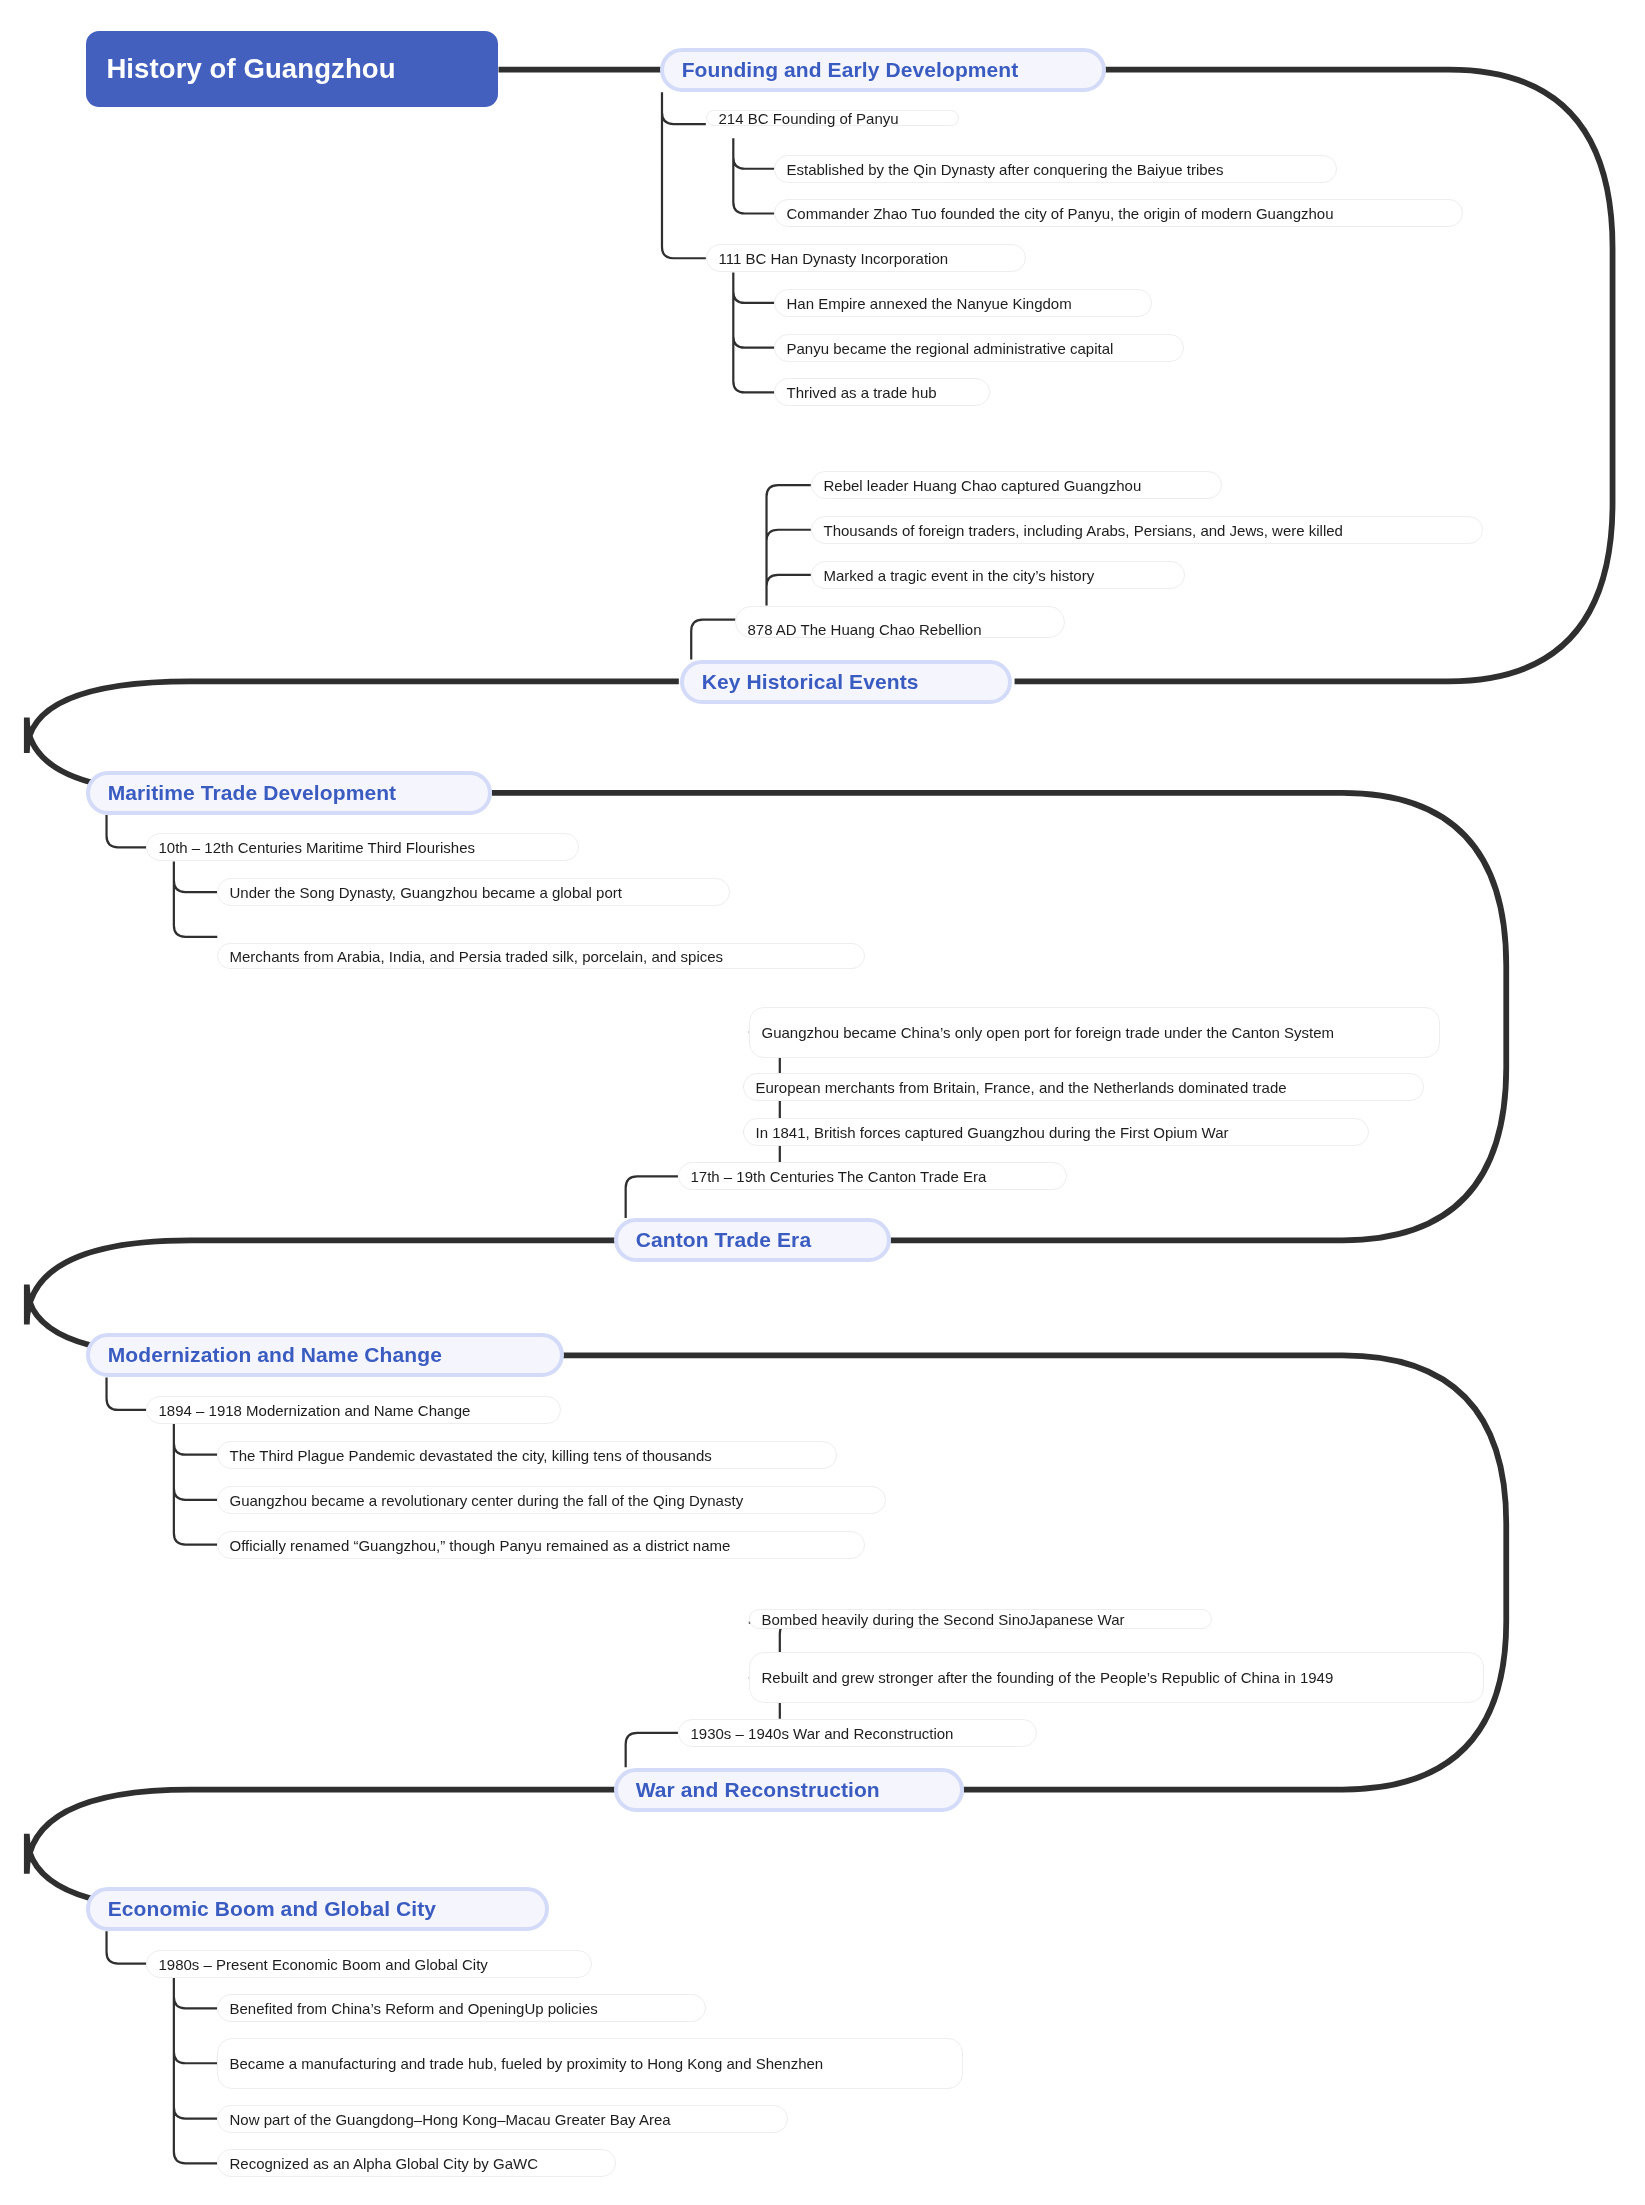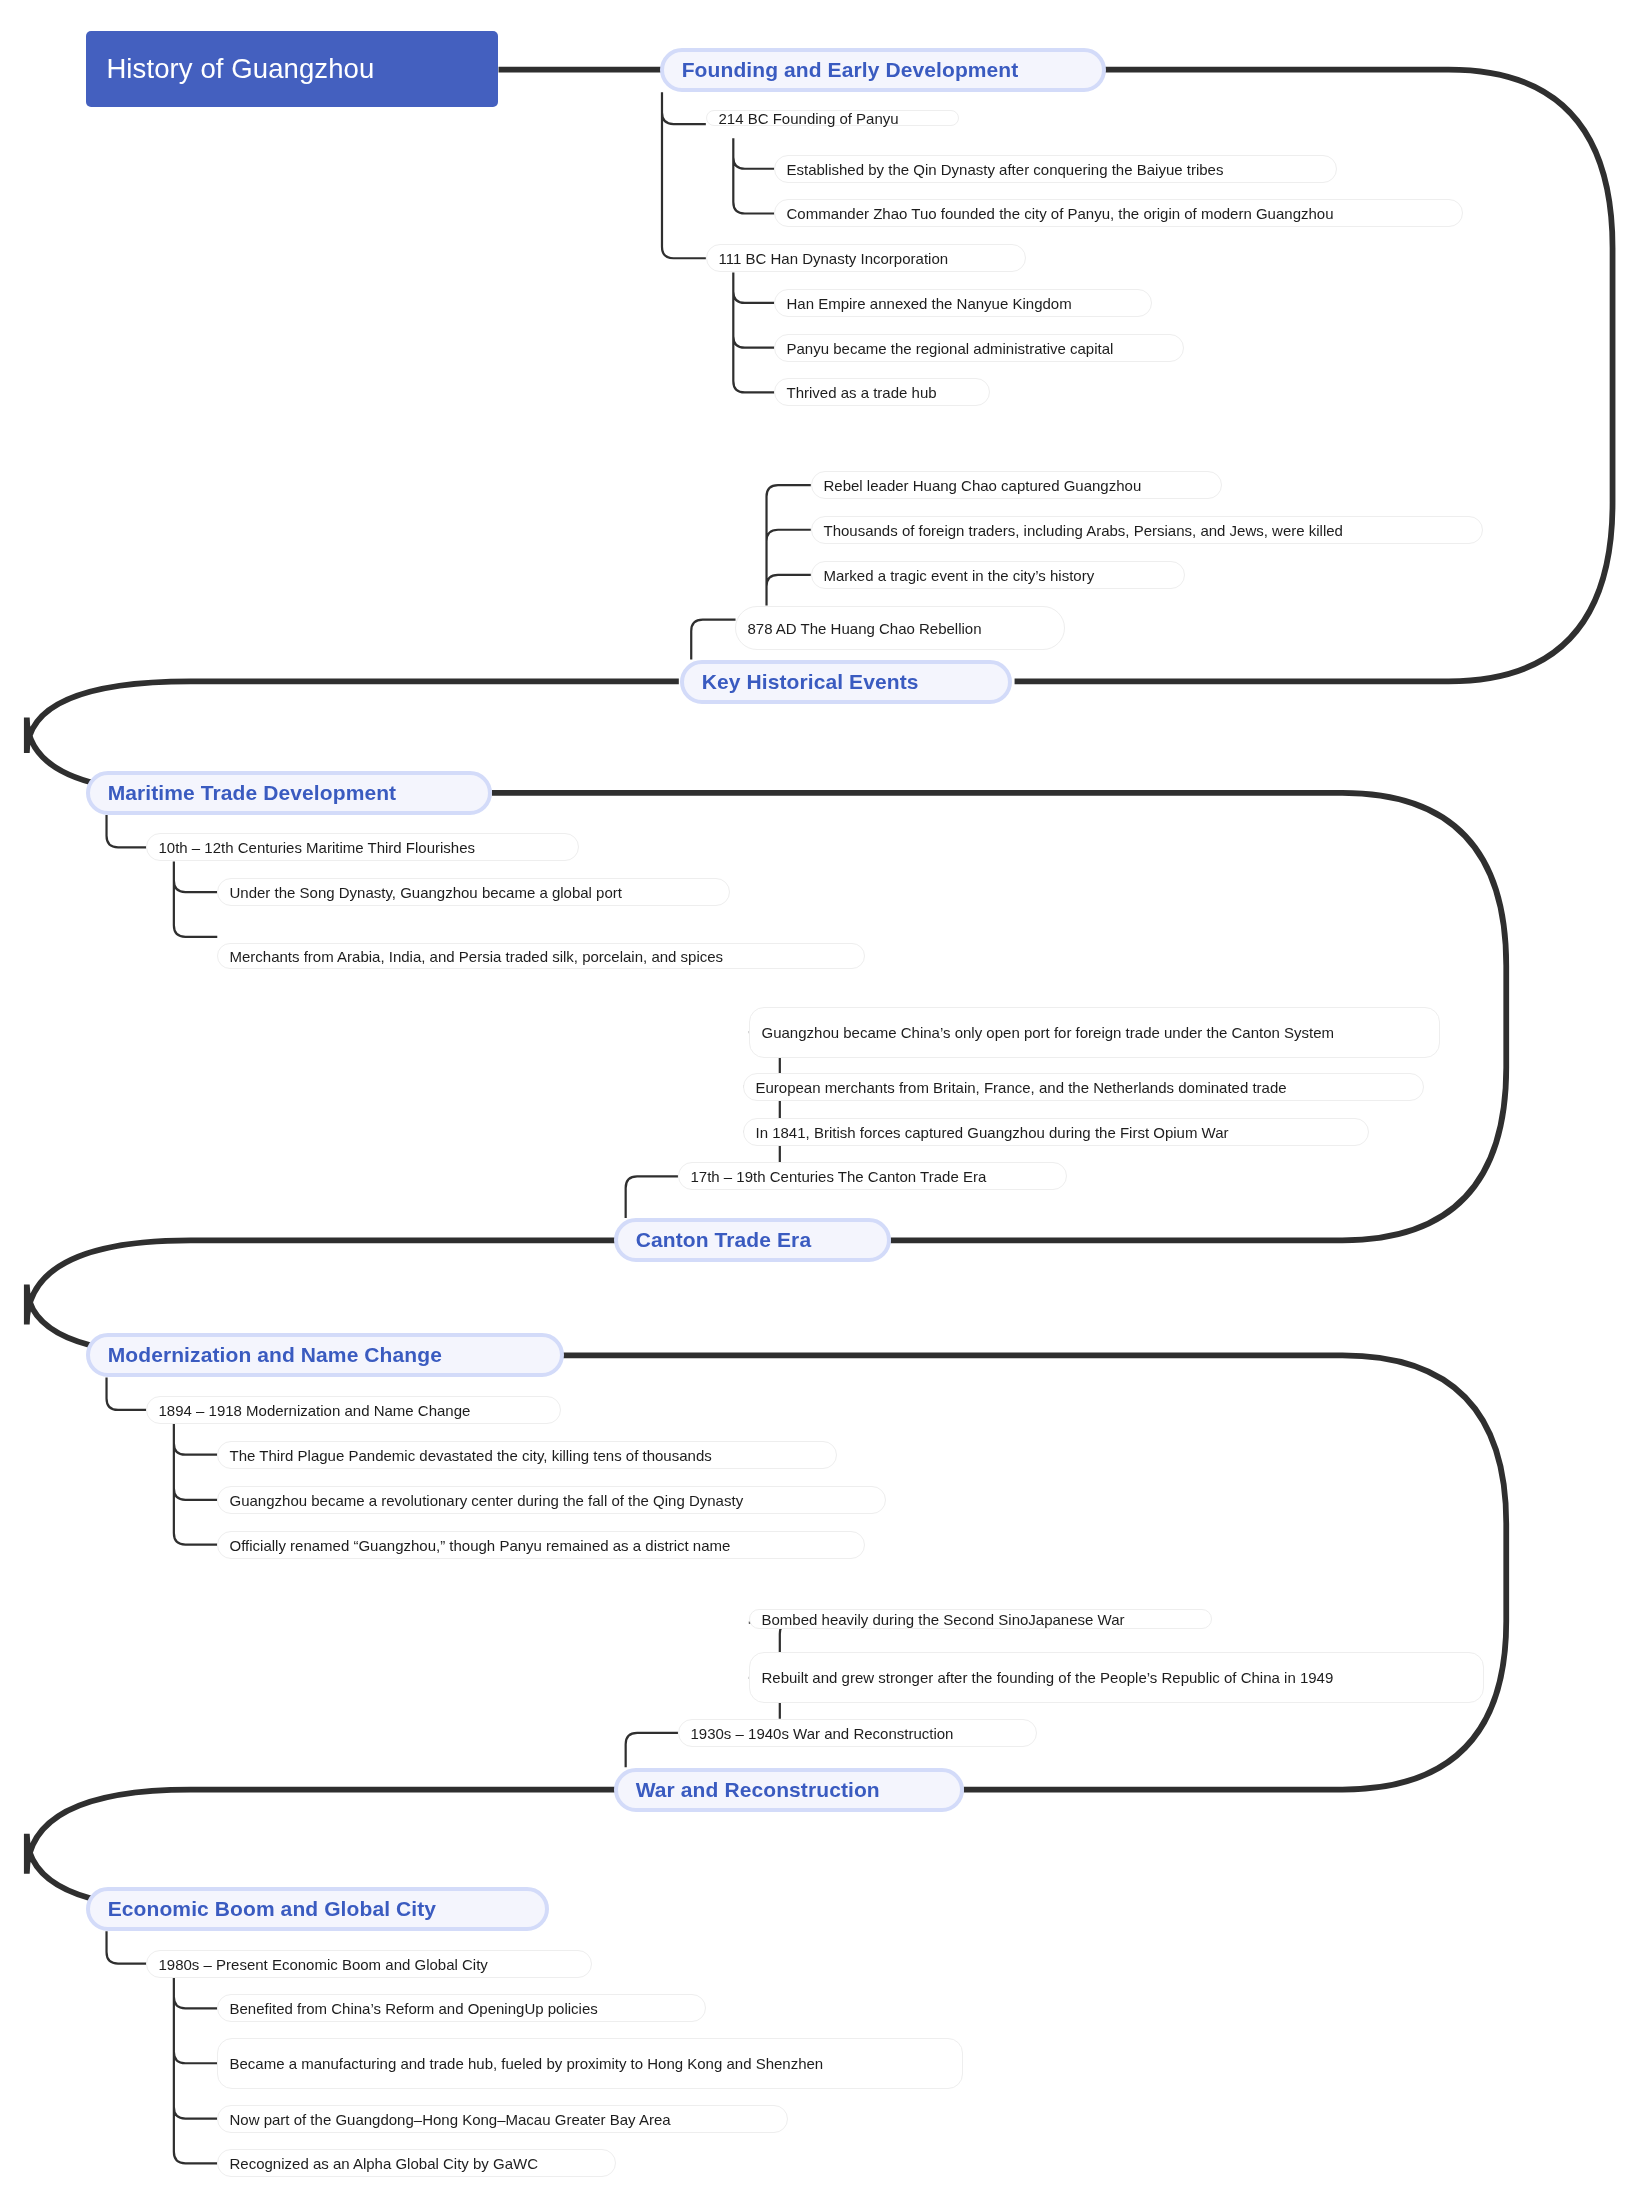--- a/index.html
+++ b/index.html
@@ -27,24 +27,24 @@
   }
   .node {
     position: absolute;
     box-sizing: border-box;
     display: flex;
     align-items: center;
   }
   
   .root {
     background: #4460bf;
-    border-radius: 5px;
+    border-radius: 13px;
     color: #ffffff;
     font-size: 27.5px;
-    font-weight: normal;
+    font-weight: bold;
     padding: 0 20.4px;
     letter-spacing: 0.1px;
   }
   
   .branch {
     background: #f4f5fd;
     border: 4px solid #d3dbf9;
     border-radius: 443px;
     color: #3a5bc0;
     font-size: 21px;
@@ -135,21 +135,21 @@
 
   <div class="node leaf" style="left:811px; top:471px; width:411px; height:28px;">
     <span class="txt">Rebel leader Huang Chao captured Guangzhou</span>
   </div>
   <div class="node leaf" style="left:811px; top:516px; width:672px; height:28px;">
     <span class="txt">Thousands of foreign traders, including Arabs, Persians, and Jews, were killed</span>
   </div>
   <div class="node leaf" style="left:811px; top:561px; width:374px; height:28px;">
     <span class="txt">Marked a tragic event in the city’s history</span>
   </div>
-  <div class="node leaf" style="left:735px; top:606px; width:330px; height:44px;">
+  <div class="node leaf" style="left:735px; top:606px; width:330px; height:32px;align-items:flex-end;">
     <span class="txt">878 AD  The Huang Chao Rebellion</span>
   </div>
 
   <div class="node branch" style="left:86px; top:771px; width:406px; height:44px;">
     <span>Maritime Trade Development</span>
   </div>
 
   <div class="node leaf" style="left:146px; top:833px; width:433px; height:28px;">
     <span class="txt">10th – 12th Centuries  Maritime Third Flourishes</span>
   </div>

